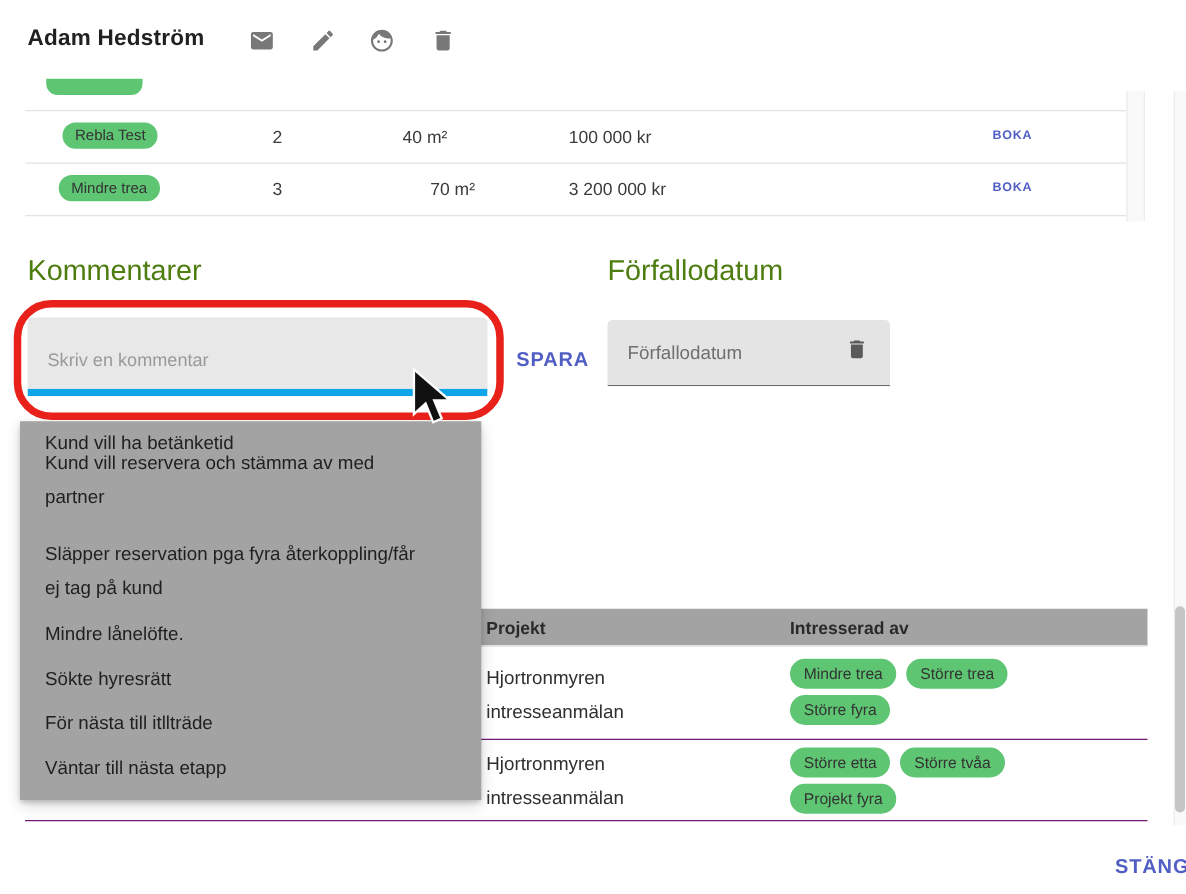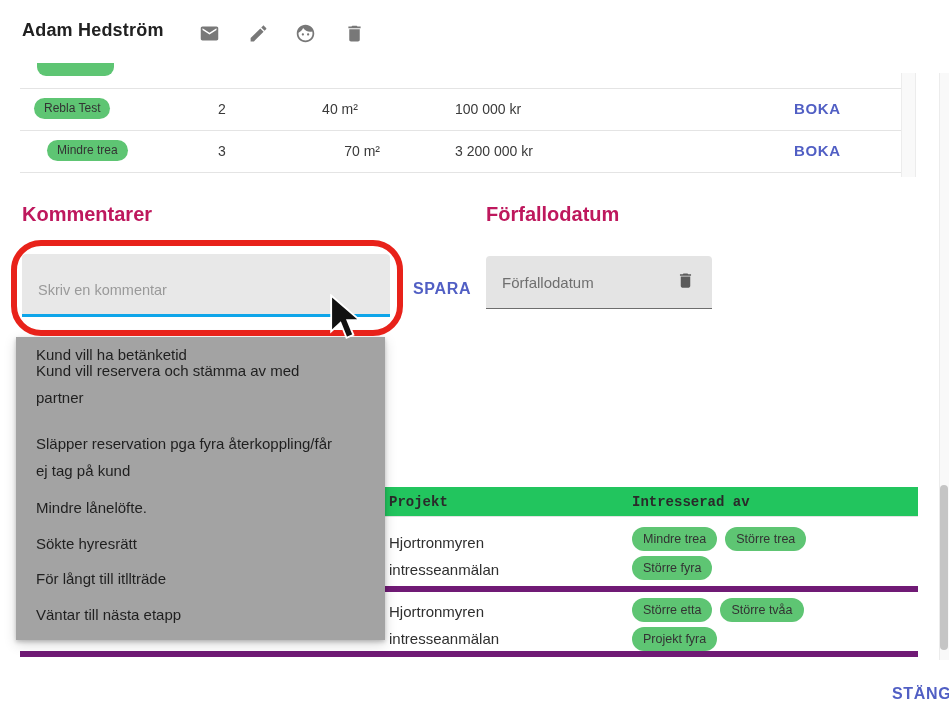--- a/index.html
+++ b/index.html
@@ -16,34 +16,34 @@
   .icon-btn svg { width:21px; height:21px; fill:#787878; }
 
   
   .hline { height:1px; background:#e4e4e4; left:20px; width:881px; }
   .chip {
     display:inline-block; background:#5ec573; color:#333; border-radius:11px;
     font-size:12px; line-height:15px; padding:3px 10px; white-space:nowrap;
   }
   .chip-frag { left:37px; top:63px; width:77px; height:13px; background:#5ec573; border-radius:0 0 9px 9px; }
   .cell { font-size:14px; line-height:20px; color:#3a3a3a; white-space:nowrap; }
-  .boka { font-size:15px; line-height:16px; font-weight:700; color:#515fc4; letter-spacing:.6px; cursor:pointer; }
+  .boka { font-size:10px; line-height:16px; font-weight:700; color:#515fc4; letter-spacing:.6px; cursor:pointer; }
 
   
   .sb-track-inner { left:901px; top:73px; width:15px; height:104px; background:#f9f9f9;
     border-left:1px solid #ececec; border-right:1px solid #ececec; }
   .sb-track-outer { left:939px; top:73px; width:10px; height:587px; background:#f9f9f9; border-left:1px solid #ececec; }
   .sb-thumb { left:940px; top:485px; width:8px; height:165px; background:#c5c5c5; border-radius:4px; }
 
-  .section-h { font-size:20px; font-weight:700; color:#be185d; }
+  .section-h { font-size:23px; font-weight:400; color:#4d7c0f; }
 
   
   .comment-input {
     left:22px; top:254px; width:368px; height:63px; background:#e8e8e8;
-    border:none; border-bottom:3px solid #0ea5e9; border-radius:4px 4px 0 0;
+    border:none; border-bottom:6px solid #0ea5e9; border-radius:4px 4px 0 0;
     padding:20px 16px 8px 16px; font-family:"Liberation Sans", sans-serif; font-size:14.5px; color:#333;
     outline:none;
   }
   .comment-input::placeholder { color:#9a9a9a; opacity:1; }
 
   .text-btn { font-size:16px; font-weight:700; color:#515fc4; letter-spacing:.7px; cursor:pointer; white-space:nowrap; }
 
   
   .red-ring { left:11px; top:240px; width:392px; height:96px; border:6px solid #e8221a; border-radius:30px; pointer-events:none; z-index:9; }
   .cursor { left:329px; top:294px; z-index:10; pointer-events:none; }
@@ -60,23 +60,23 @@
 
   
   .dropdown {
     left:16px; top:337px; width:369px; height:303px; background:#a3a3a3; z-index:5;
     box-shadow:0 2px 4px rgba(0,0,0,.2), 0 4px 12px rgba(0,0,0,.16);
   }
   .dd-item { position:absolute; left:0; width:100%; padding:0 14px 0 20px; font-size:15px; line-height:27px; color:#1f1f1f; cursor:pointer; }
 
   
   .itable { left:20px; top:487px; width:898px; }
-  .ithead { position:absolute; left:0; top:0; width:898px; height:30px; background:#22c55e; border-bottom:1px solid #e2e2e2;font-family:Liberation Mono, monospace; }
+  .ithead { position:absolute; left:0; top:0; width:898px; height:30px; background:#a3a3a3; border-bottom:1px solid #e2e2e2; }
   .ith { position:absolute; top:7px; font-size:14px; font-weight:700; color:#2a2a2a; }
-  .itrow { position:absolute; left:0; width:898px; border-bottom:6px solid #701a75; }
+  .itrow { position:absolute; left:0; width:898px; border-bottom:1px solid #701a75; }
   .proj { position:absolute; left:369px; font-size:15px; line-height:27px; color:#2f2f2f; }
   .chips { position:absolute; left:612px; display:flex; flex-direction:column; gap:5px; align-items:flex-start; }
   .chips .line { display:flex; gap:8px; }
   .chip-lg { display:inline-block; background:#5ec573; color:#333; border-radius:12px; font-size:12.5px; line-height:16px; padding:4px 11px; white-space:nowrap; }
 </style>
 </head>
 <body>
 
 <div class="page">
 
@@ -99,21 +99,21 @@
   <div class="abs icon-btn" style="left:341px; top:22px;">
     <span><svg viewBox="0 0 24 24" width="21" height="21" fill="#787878">
           <path d="M6 19c0 1.1.9 2 2 2h8c1.1 0 2-.9 2-2V7H6v12zM19 4h-3.5l-1-1h-5l-1 1H5v2h14V4z"></path>
         </svg></span>
   </div>
 
   <div class="abs chip-frag"></div>
   <div class="abs hline" style="top:88px;"></div>
 
   <div>
-    <span class="abs chip" style="left:34px; top:98px;">Rebla Test</span>
+    <span class="abs chip" style="left:50px; top:98px;">Rebla Test</span>
     <span class="abs cell" style="left:210px; top:99px; width:24px; text-align:center;">2</span>
     <span class="abs cell" style="left:300px; top:99px; width:80px; text-align:center;">40 m²</span>
     <span class="abs cell" style="left:455px; top:99px;">100 000 kr</span>
     <span class="abs boka" style="left:794px; top:101px;">BOKA</span>
   </div>
   <div class="abs hline" style="top:130px;"></div>
 
   <div>
     <span class="abs chip" style="left:47px; top:140px;">Mindre trea</span>
     <span class="abs cell" style="left:210px; top:141px; width:24px; text-align:center;">3</span>
@@ -158,21 +158,21 @@
       <div>Släpper reservation pga fyra återkoppling/får</div>
       <div>ej tag på kund</div>
     </div>
     <div class="dd-item" style="top:157px;">
         <div>Mindre lånelöfte.</div>
       </div>
     <div class="dd-item" style="top:193px;">
         <div>Sökte hyresrätt</div>
       </div>
     <div class="dd-item" style="top:228px;">
-        <div>För långt till itllträde</div>
+        <div>För nästa till itllträde</div>
       </div>
     <div class="dd-item" style="top:264px;">
         <div>Väntar till nästa etapp</div>
       </div>
   </div>
 
   <div class="abs itable">
     <div class="ithead">
       <span class="ith" style="left:369px;">Projekt</span>
       <span class="ith" style="left:612px;">Intresserad av</span>

